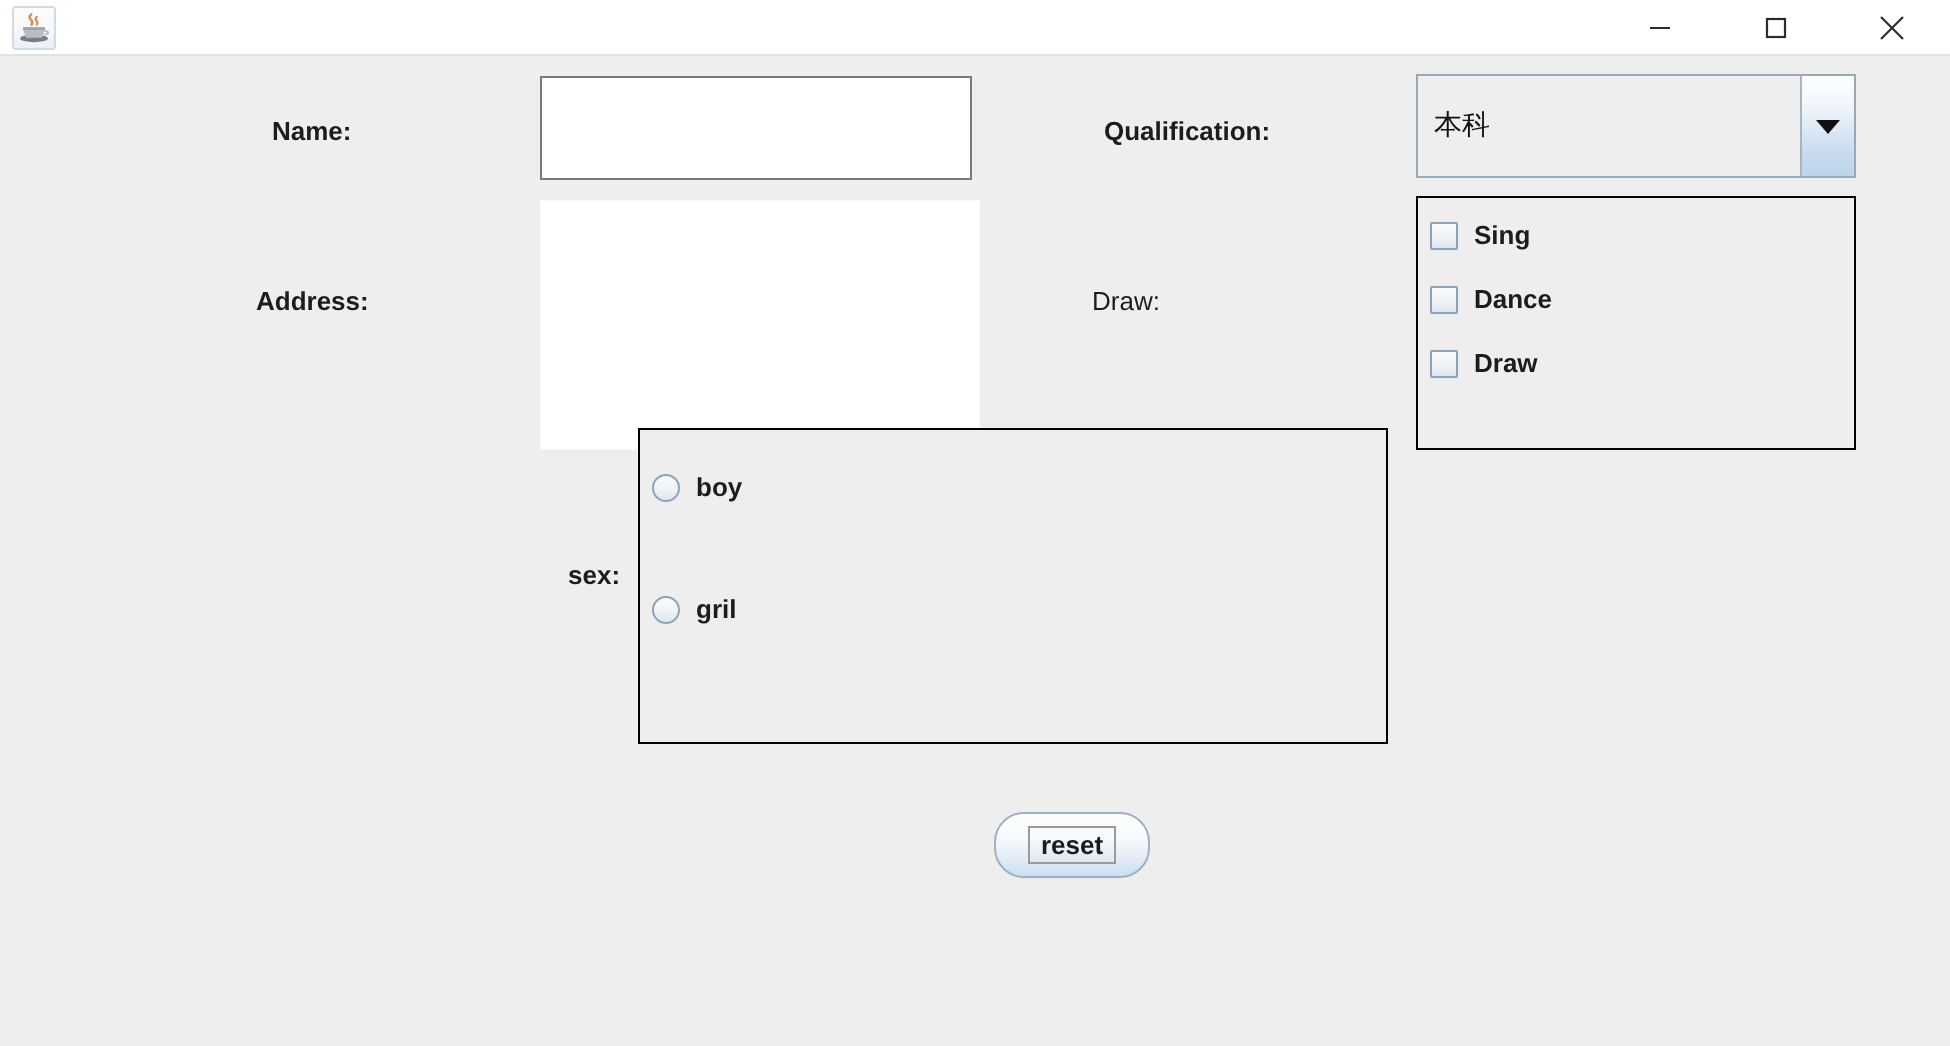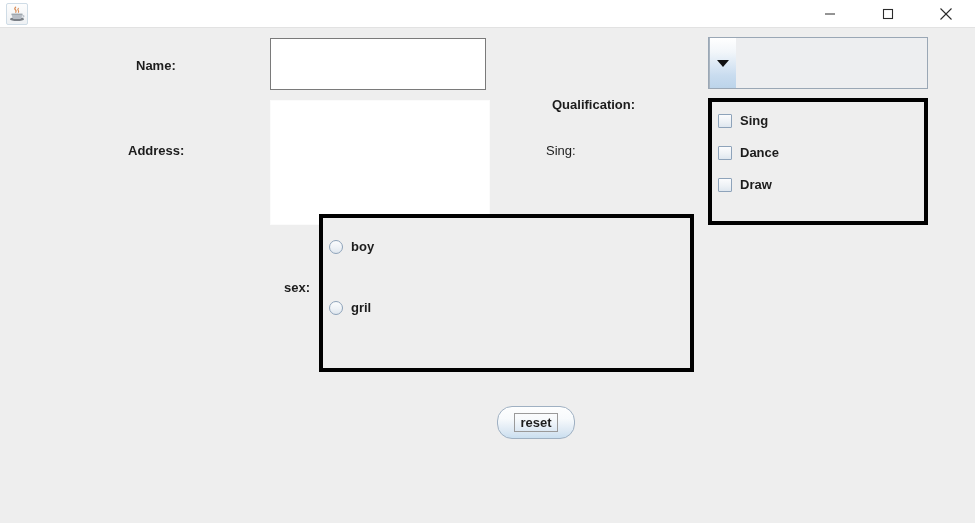--- a/index.html
+++ b/index.html
@@ -133,21 +133,21 @@
     width: 0; height: 0;
     border-left: 6px solid transparent;
     border-right: 6px solid transparent;
     border-top: 7px solid #111111;
   }
 
   
   .grouppanel {
     position: absolute;
     box-sizing: border-box;
-    border: 4px solid #000000;
+    border: 1px solid #000000;
     background: #eeeeee;
     text-decoration: underline;
   }
 
   
   .checkrow, .radiorow {
     position: absolute;
     display: flex;
     align-items: center;
   }
@@ -236,33 +236,34 @@
       </div>
     </div>
   </div>
 
   <div class="content">
 
     <div class="lbl bold" style="left:136px; top:30px;">Name:</div>
 
     <div class="textfield" style="left:270px; top:10px; width:216px; height:52px;" placeholder=""></div>
 
-    <div class="lbl bold" style="left:552px; top:30px;margin-top:39px;">Qualification:</div>
+    <div class="lbl bold" style="left:552px; top:30px;">Qualification:</div>
 
     <div class="combo" style="left:708px; top:9px; width:220px; height:52px;">
+      <div class="combo-value">本科</div>
       <div class="combo-arrow-btn">
         <span class="arrow-down"></span>
       </div>
     </div>
 
     <div class="lbl bold" style="left:128px; top:115px;">Address:</div>
 
     <div class="textarea" style="left:270px; top:72px; width:220px; height:125px;" placeholder=""></div>
 
-    <div class="lbl" style="left:546px; top:115px;">Sing:</div>
+    <div class="lbl" style="left:546px; top:115px;">Draw:</div>
 
     <div class="grouppanel" style="left:708px; top:70px; width:220px; height:127px;">
 
       <div class="checkrow" style="left:6px; top:11px;">
         <span class="checkbox-box"></span>
         <span class="ctrl-label">Sing</span>
       </div>
 
       <div class="checkrow" style="left:6px; top:43px;">
         <span class="checkbox-box"></span>

